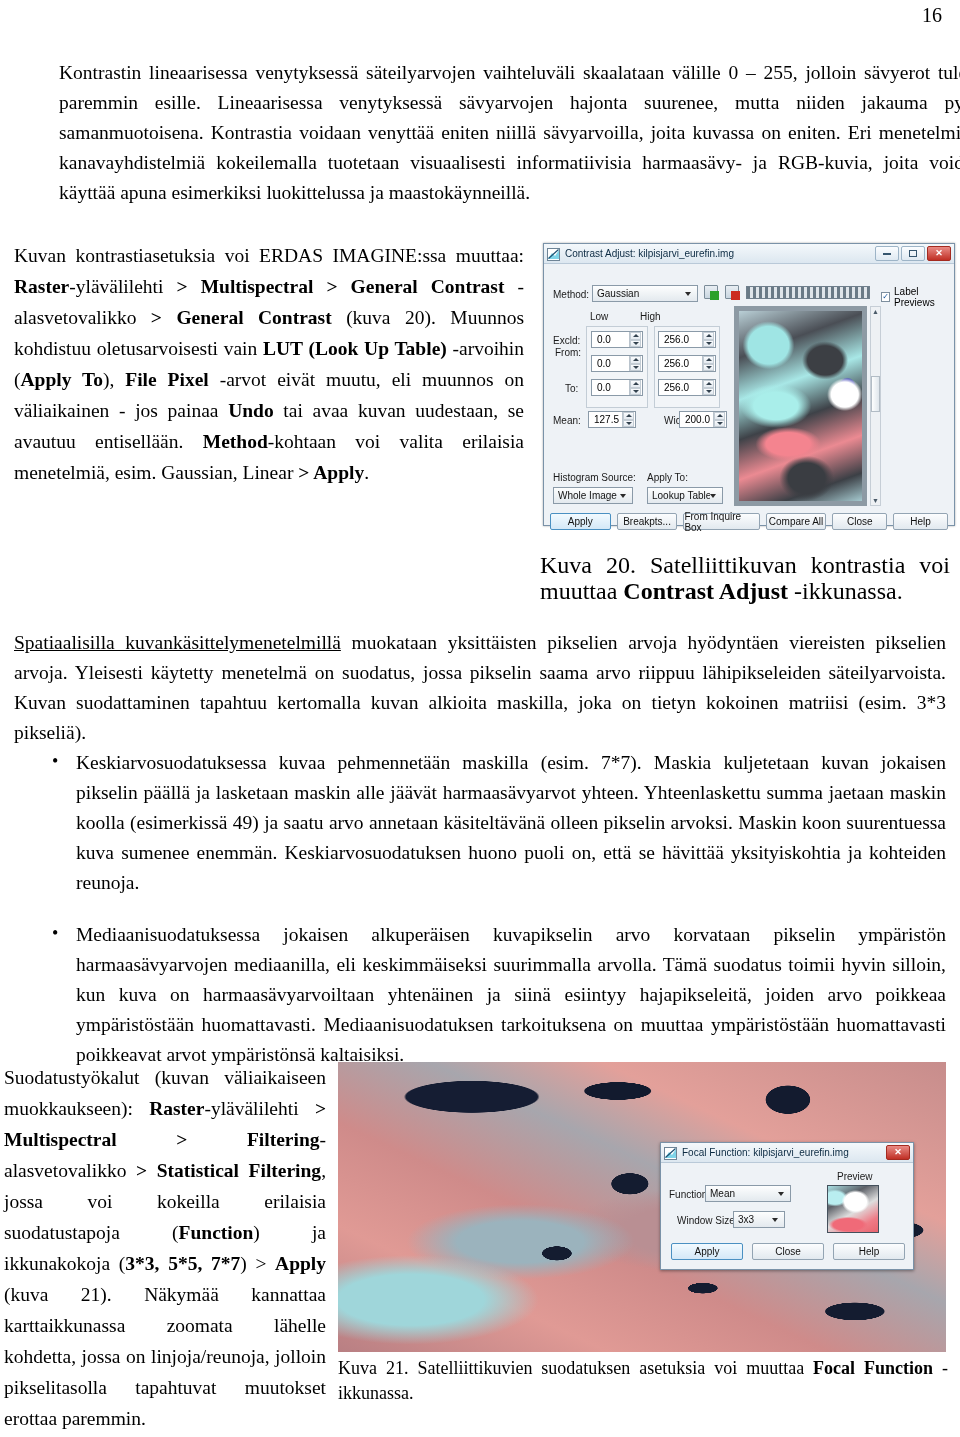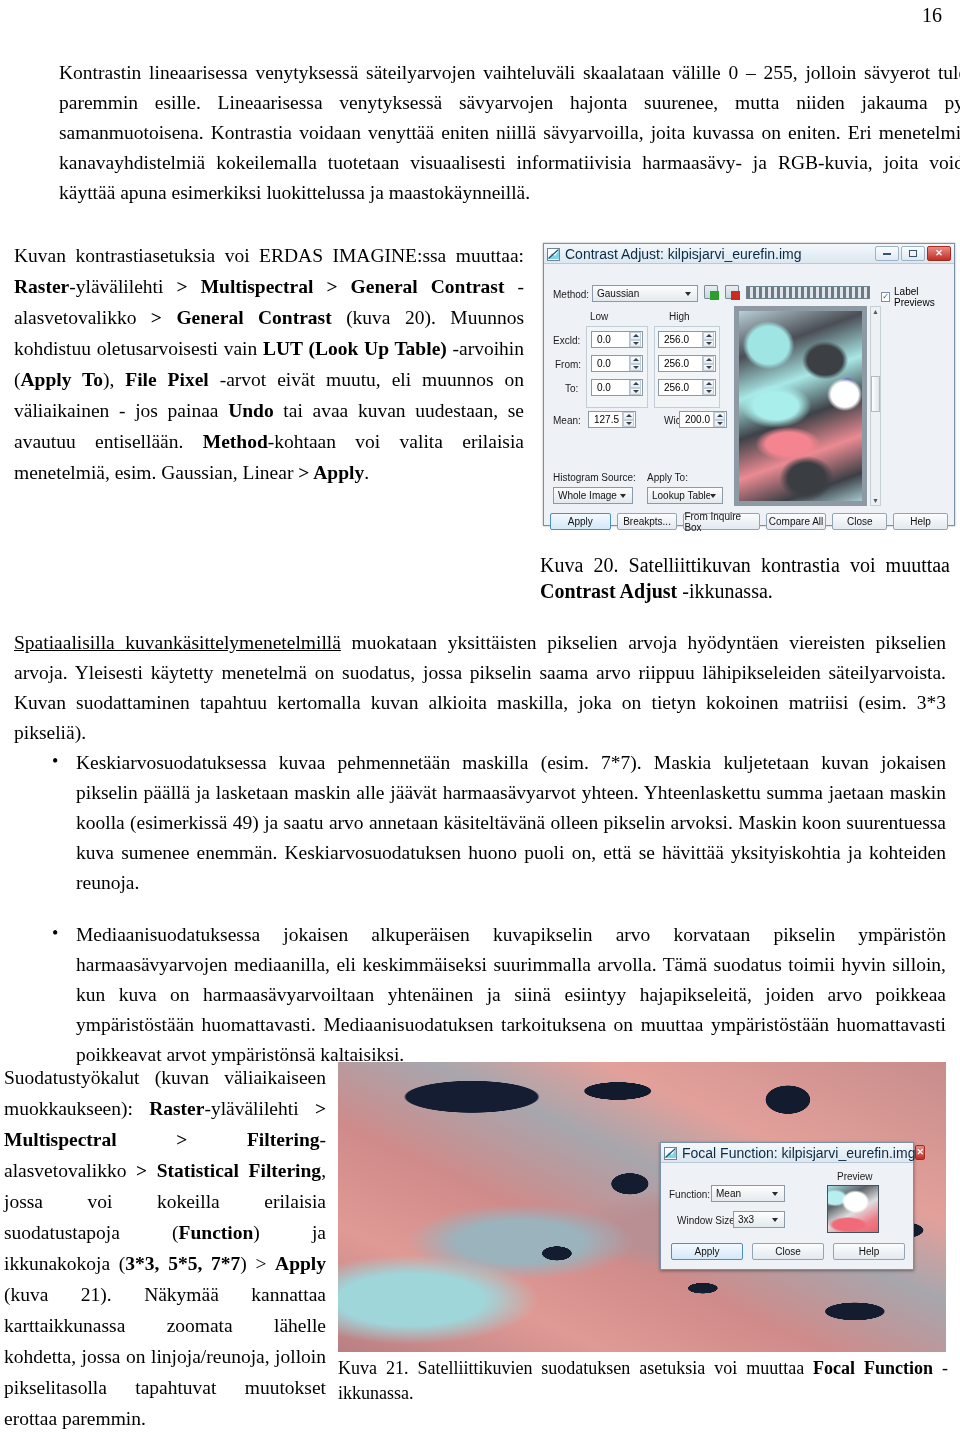--- a/index.html
+++ b/index.html
@@ -25,21 +25,21 @@
   .para b { font-weight:bold; }
   .u { text-decoration:underline; }
 
   
   #p-intro { position:absolute; left:14px; top:58px; width:932px;margin-left:45px; }
 
   
   #col-left { position:absolute; left:14px; top:240px; width:510px; font-size:19.5px; line-height:31px; text-align:justify; }
 
   
-  #cap20 { position:absolute; left:540px; top:552px; width:410px; font-size:20px; line-height:26px; text-align:justify; }
+  #cap20 { position:absolute; left:540px; top:552px; width:410px; font-size:24px; line-height:26px; text-align:justify; }
 
   
   #p-spatial { position:absolute; left:14px; top:628px; width:932px; }
   #bullets { position:absolute; left:14px; top:748px; width:932px; }
   .bullet { position:relative; padding-left:62px; margin-bottom:22px; }
   .bullet .dot { position:absolute; left:38px; top:-2px; font-size:18px; }
 
   
   #col-left-bottom { position:absolute; left:4px; top:1062px; width:322px; font-size:19.5px; line-height:31px; text-align:justify; }
   #cap21 { position:absolute; left:338px; top:1356px; width:610px; font-size:18px; line-height:25px; text-align:justify; }
@@ -54,21 +54,21 @@
     box-shadow:0 0 2px rgba(0,0,0,.35);
   }
   .titlebar {
     height:20px; background:linear-gradient(#f4f8fb,#dce7f0);
     border-bottom:1px solid #b9c9d8;
     display:flex; align-items:center; padding:0 3px;
   }
   .titlebar .tb-icon {
     width:13px; height:13px; margin-right:5px; position:relative; flex:0 0 auto;
   }
-  .titlebar .tb-text { font-size:14px; color:#0b2a42; white-space:nowrap; flex:1 1 auto; }
+  .titlebar .tb-text { font-size:10px; color:#0b2a42; white-space:nowrap; flex:1 1 auto; }
   .win-btns { display:flex; gap:2px; }
   .win-btn {
     width:24px; height:15px; border:1px solid #9db4c7; border-radius:2px;
     background:linear-gradient(#fbfdff,#dfe9f2);
     display:flex; align-items:center; justify-content:center;
   }
   .win-btn.close { background:linear-gradient(#e98b85,#c02f25); border-color:#a42a20; }
   .win-btn span { font-size:8px; color:#24445c; line-height:1; }
   .win-btn.close span { color:#fff; font-weight:bold; font-size:9px; }
   .glyph-min { display:block; width:8px; height:3px; border-bottom:2px solid #35556e; }
@@ -222,21 +222,21 @@
       <span class="icon-del" style="position:absolute;left:181px;top:21px;"></span>
 
       <div class="hist-strip" style="position:absolute;left:202px;top:22px;width:124px;"></div>
 
       <div class="chk" style="position:absolute;left:337px;top:22px;">
         <span class="box">✓</span>
         <span>Label Previews</span>
       </div>
 
       <span class="lbl" style="position:absolute;left:46px;top:47px;">Low</span>
-      <span class="lbl" style="position:absolute;left:125px;top:47px;">High</span>
+      <span class="lbl" style="position:absolute;left:96px;top:47px;">High</span>
 
       <div class="group-box" style="left:42px;top:62px;width:62px;height:82px;"></div>
       <div class="group-box" style="left:110px;top:62px;width:66px;height:82px;"></div>
 
       <span class="lbl" style="position:absolute;left:9px;top:71px;">Excld:</span>
       <div class="spinbox" style="position:absolute;left:47px;top:67px;width:52px;">
         <span class="val">0.0</span>
         <span class="spin-arrows">
             <i>
               <b class="spin-up"></b>
@@ -251,21 +251,21 @@
         <span class="spin-arrows">
             <i>
               <b class="spin-up"></b>
             </i>
             <i>
               <b class="spin-dn"></b>
             </i>
           </span>
       </div>
 
-      <span class="lbl" style="position:absolute;left:11px;top:95px;">From:</span>
+      <span class="lbl" style="position:absolute;left:11px;top:83px;">From:</span>
       <div class="spinbox" style="position:absolute;left:47px;top:91px;width:52px;">
         <span class="val">0.0</span>
         <span class="spin-arrows">
             <i>
               <b class="spin-up"></b>
             </i>
             <i>
               <b class="spin-dn"></b>
             </i>
           </span>
@@ -392,21 +392,21 @@
             </svg>
         </span>
         <span class="tb-text">Focal Function: kilpisjarvi_eurefin.img</span>
         <span class="win-btn close">
             <span>✕</span>
           </span>
       </div>
 
       <div style="position:relative;height:106px;">
         <span class="lbl" style="position:absolute;left:8px;top:26px;">Function:</span>
-        <div class="combo" style="position:absolute;left:50px;top:22px;width:74px;">
+        <div class="combo" style="position:absolute;left:44px;top:22px;width:86px;">
           <span class="cb-text">Mean</span>
           <i class="arrow"></i>
         </div>
 
         <span class="lbl" style="position:absolute;left:16px;top:52px;">Window Size:</span>
         <div class="combo" style="position:absolute;left:72px;top:48px;width:52px;">
           <span class="cb-text">3x3</span>
           <i class="arrow"></i>
         </div>
 

